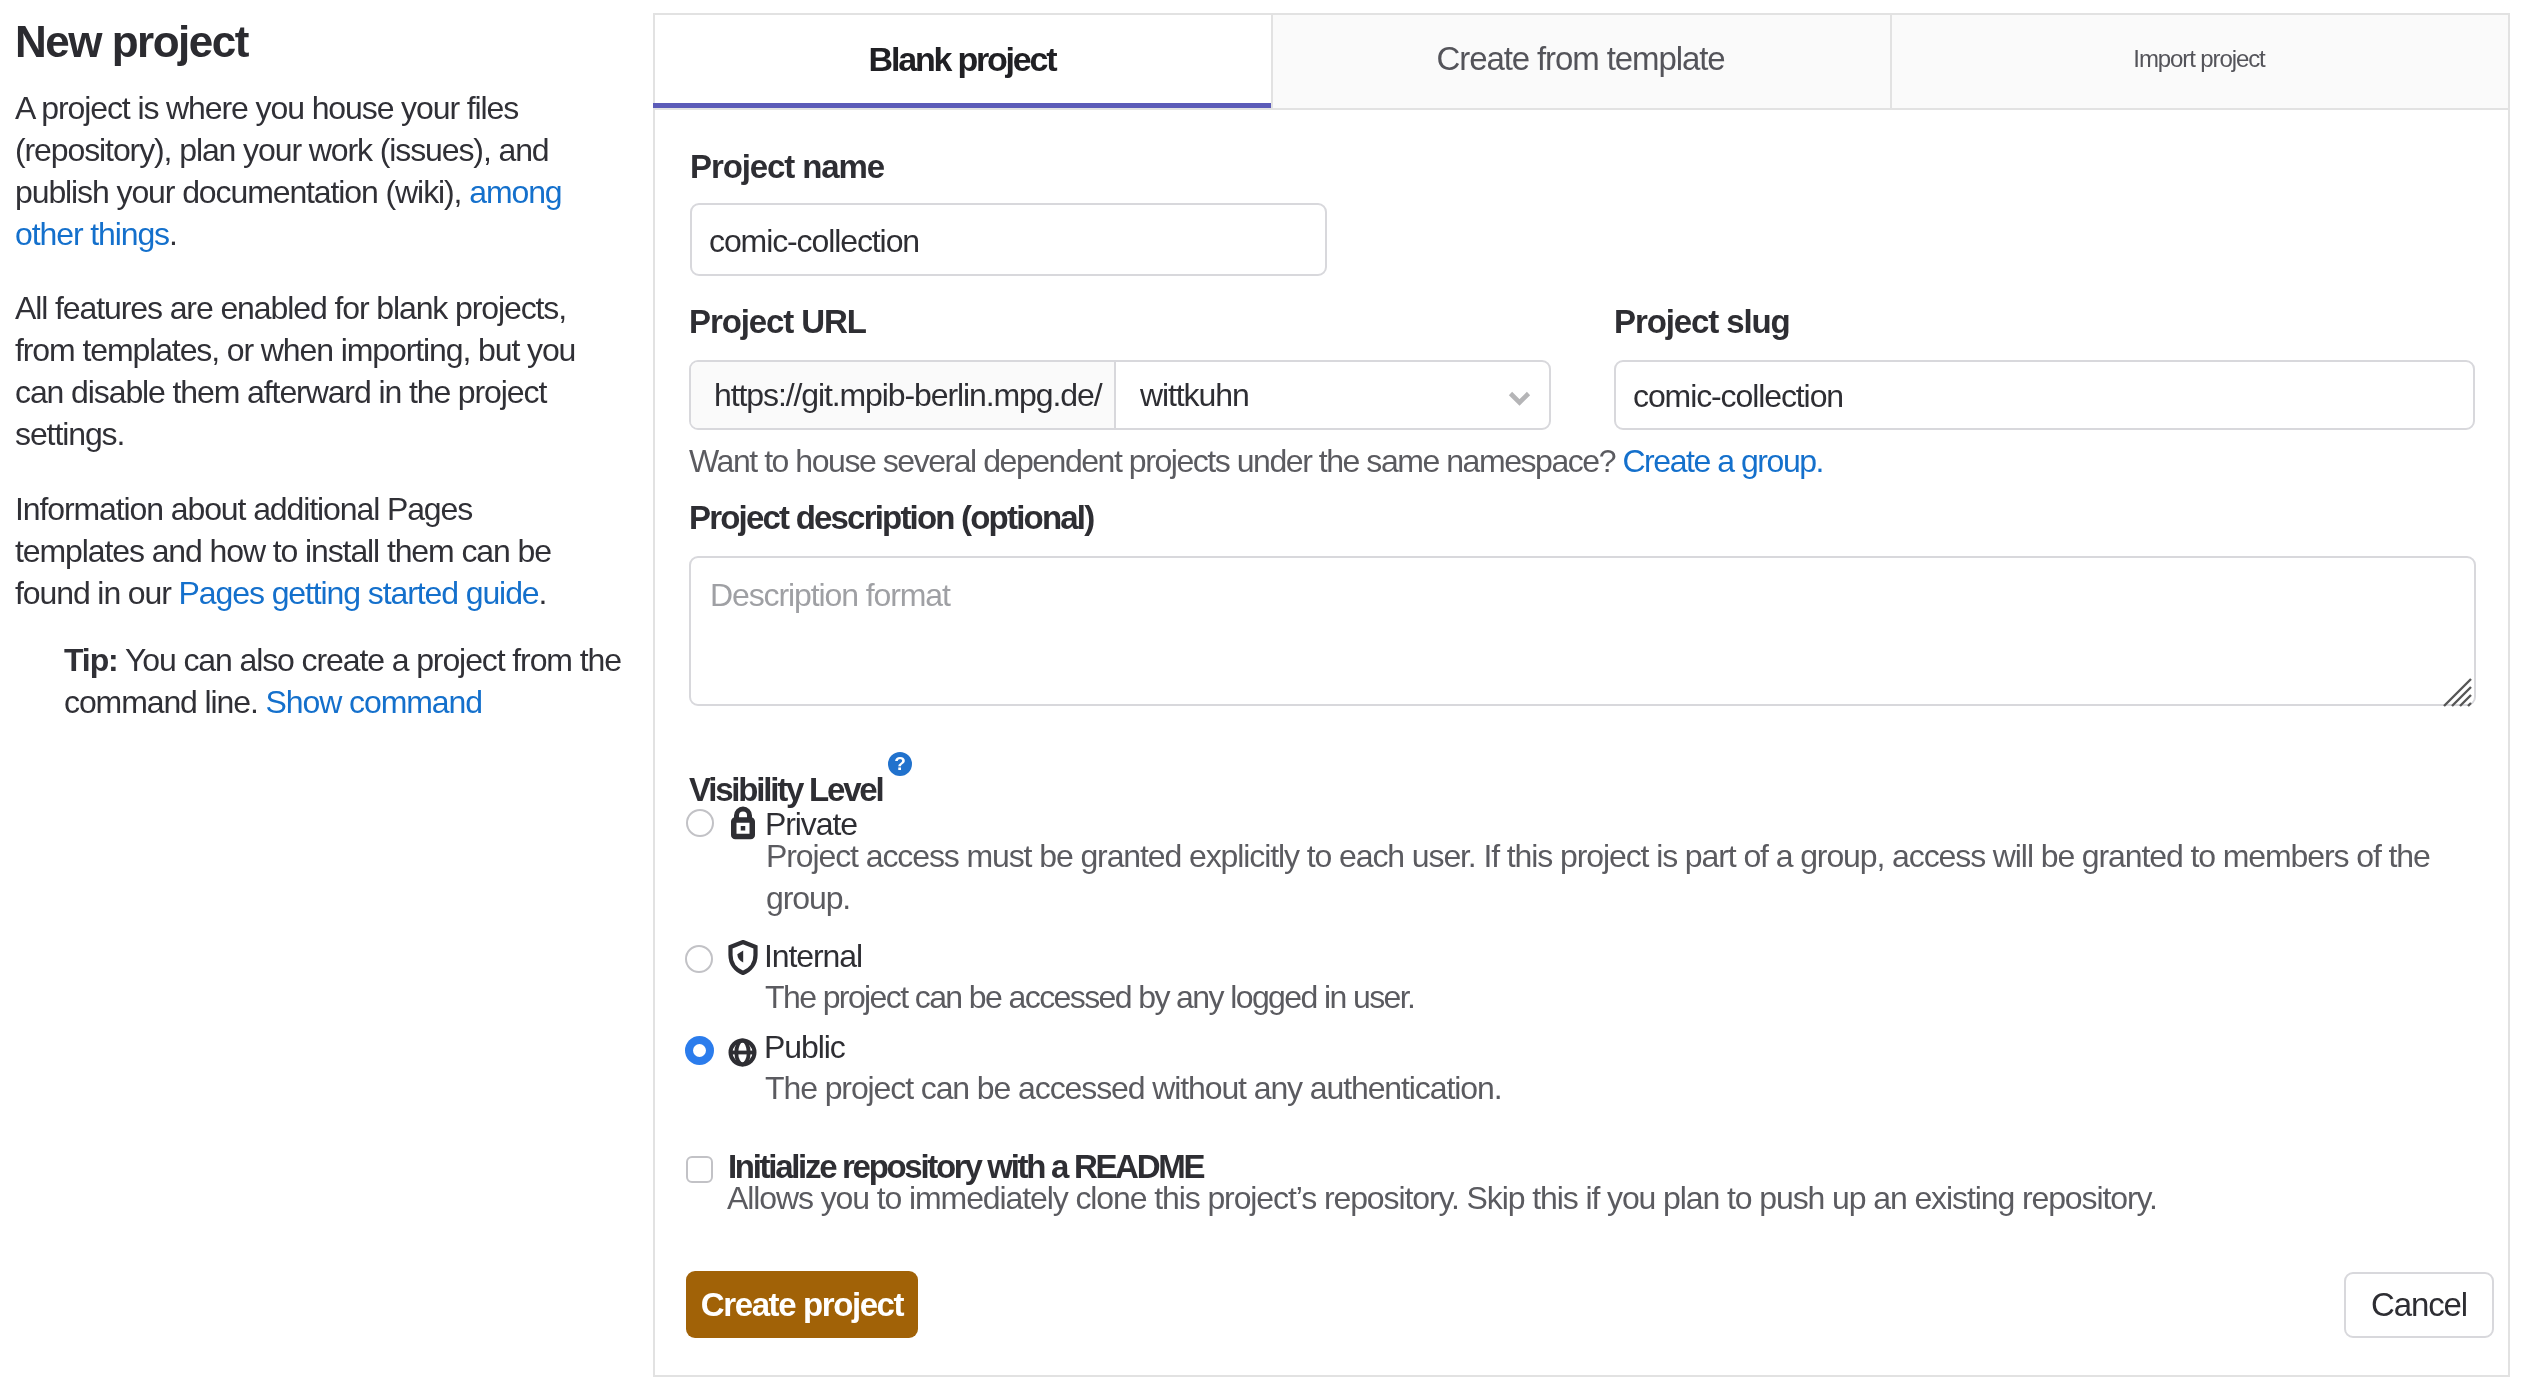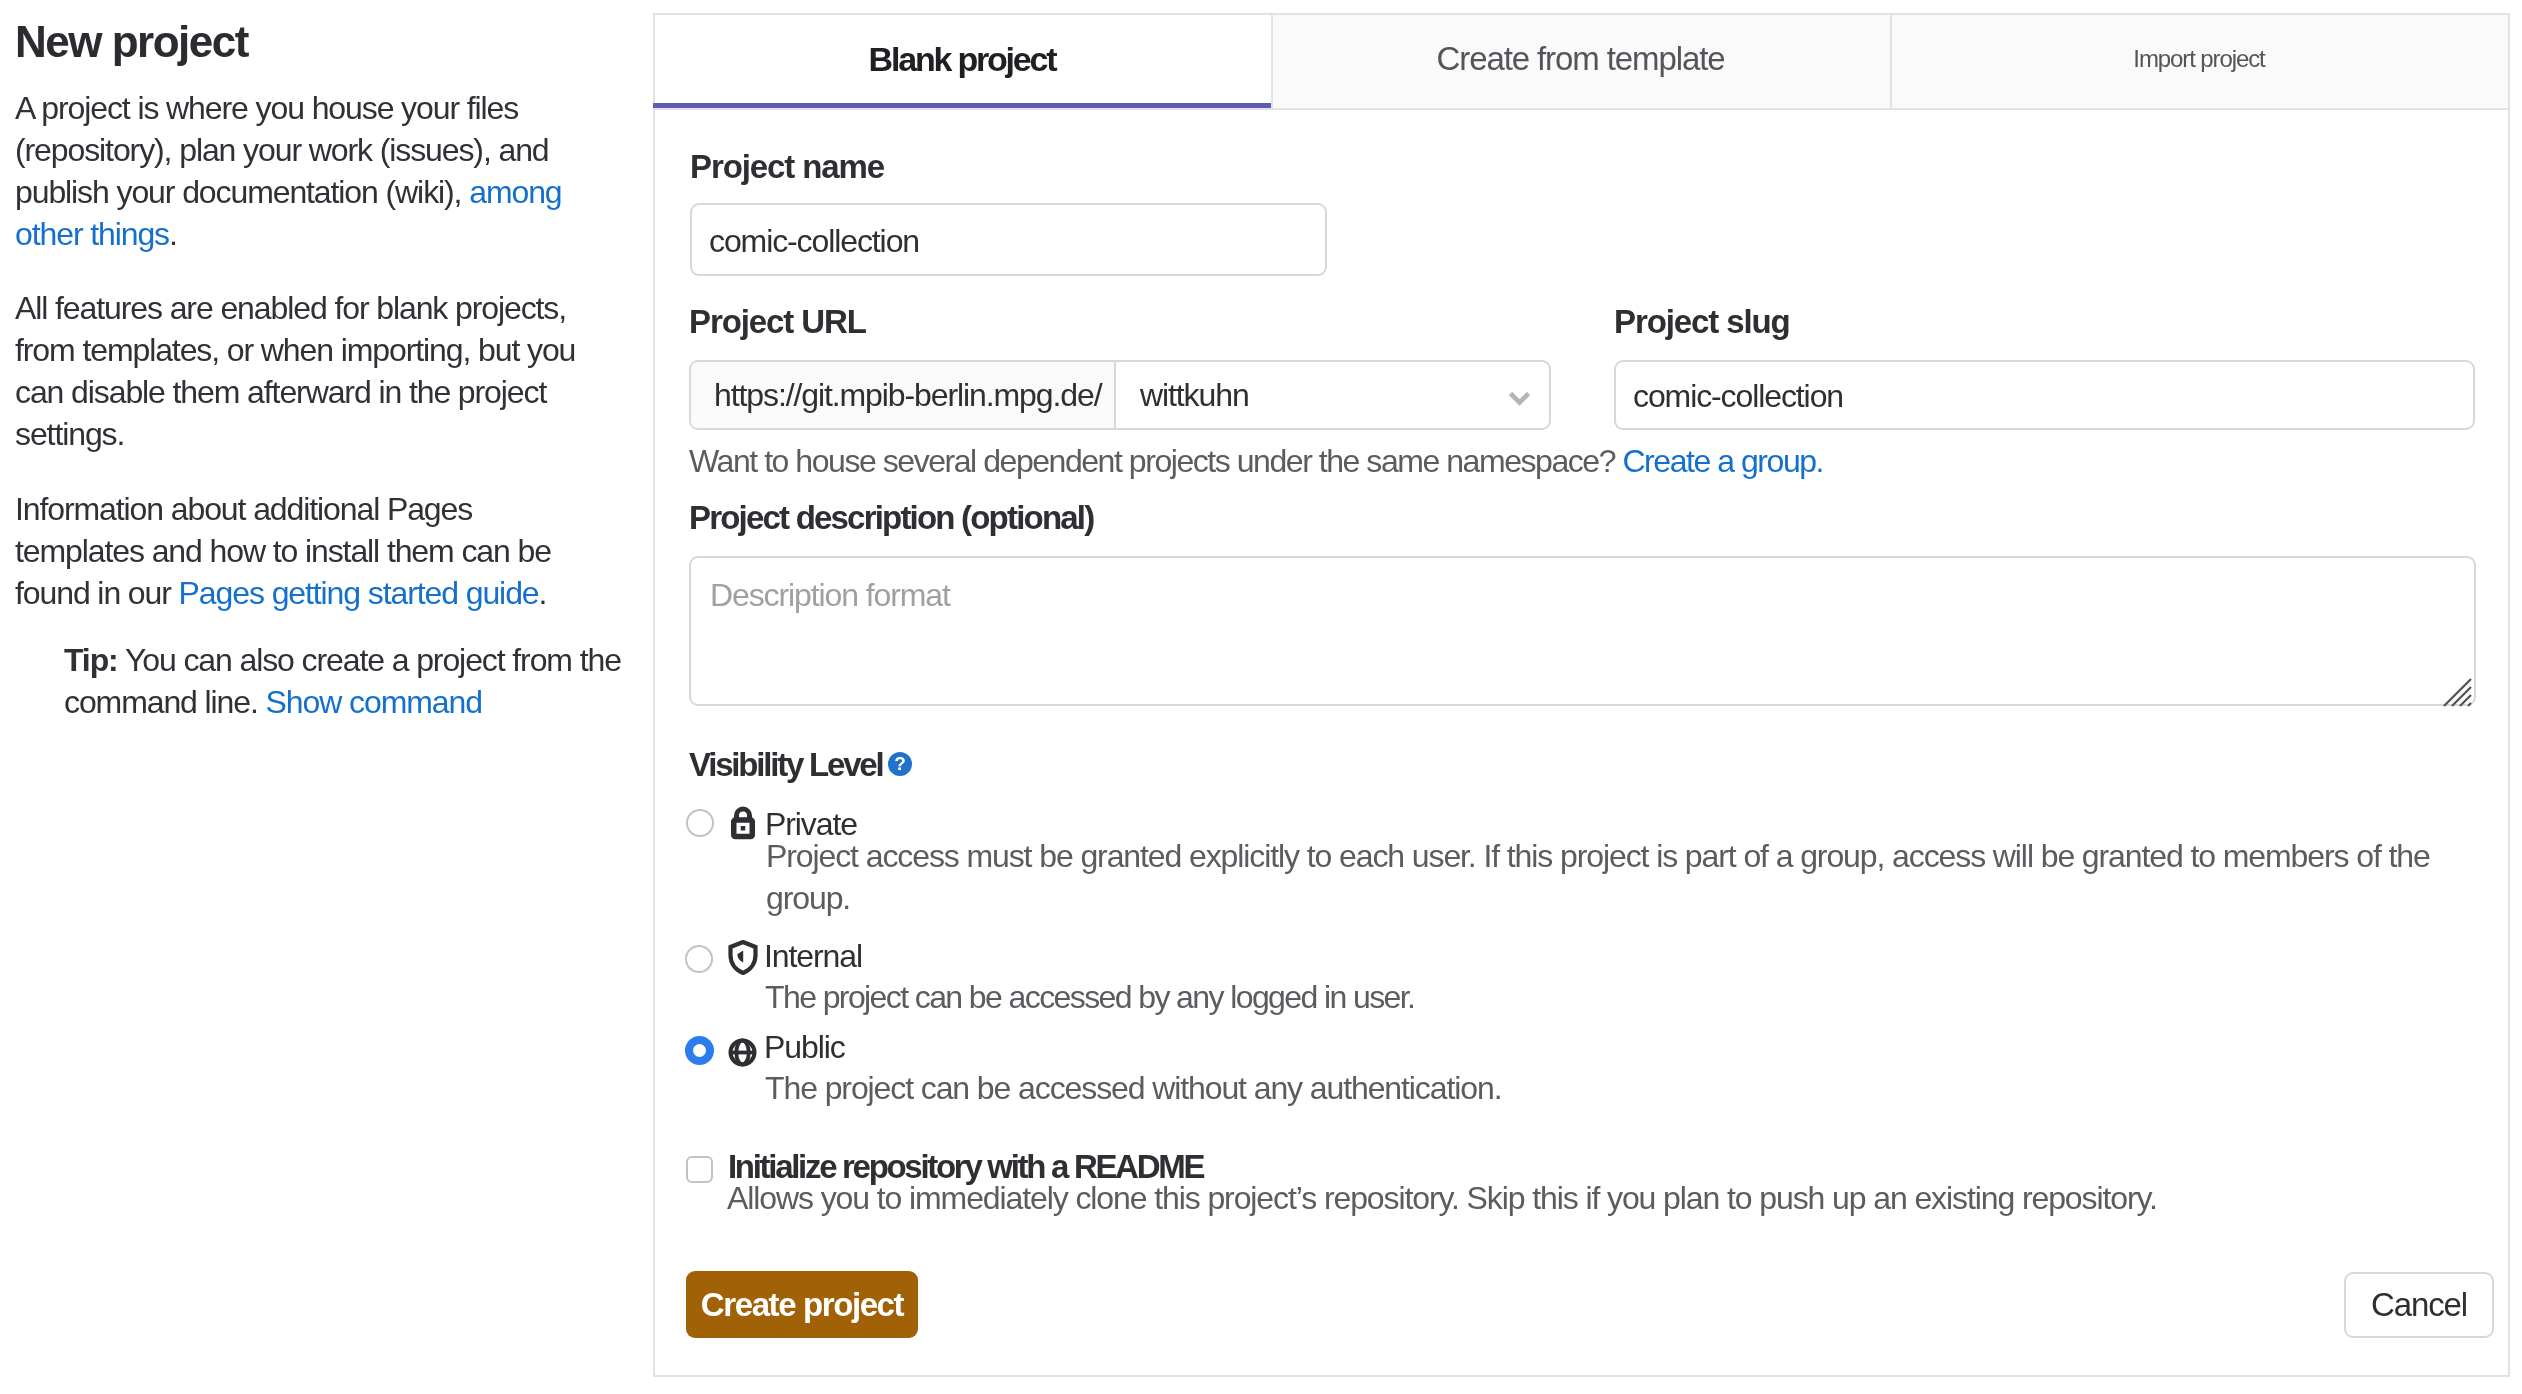--- a/index.html
+++ b/index.html
@@ -56,21 +56,21 @@
 
   <div class="abs" style="left:689px; top:440px; font-size:32px; letter-spacing:-1.45px; line-height:42px;"><span class="gray">Want to house several dependent projects under the same namespace?</span> <a>Create a group.</a></div>
 
   <div class="abs lbl" style="left:689px; top:499px; letter-spacing:-1.8px;">Project description (optional)</div>
   <div class="input" style="left:689px; top:556px; width:1787px; height:150px;"></div>
   <div class="abs" style="left:710px; top:577px; font-size:32px; letter-spacing:-1.1px; color:#9fa0a4;">Description format</div>
   <svg class="abs" style="left:2443px; top:677px;" width="30" height="31" viewBox="0 0 30 31">
       <path d="M28 2 L1 29 M28 10 L9 29 M28 18 L17 29 M28 26 L25 29" stroke="#565656" stroke-width="2.4" fill="none"></path>
     </svg>
 
-  <div class="abs lbl" style="left:689px; top:746px; letter-spacing:-2.2px;">Visibility Level</div>
+  <div class="abs lbl" style="left:689px; top:771px; letter-spacing:-2.2px;">Visibility Level</div>
   <svg class="abs" style="left:888px; top:752px;" width="24" height="24" viewBox="0 0 24 24">
       <circle cx="12" cy="12" r="12" fill="#2172cd"></circle>
       <text x="12" y="18" font-size="19" font-weight="bold" fill="#fff" text-anchor="middle" font-family="Liberation Sans">?</text>
     </svg>
 
   <div class="abs" style="left:686px; top:809px; width:28px; height:28px; border:2px solid #c2c2c6; border-radius:50%; background:#fff;"></div>
   <svg class="abs" style="left:724px; top:804px;" width="38" height="38" viewBox="0 0 38 38">
     <path d="M12.5 14.5 v-3 a6.5 6.5 0 0 1 13 0 V14.5" fill="none" stroke="#2e2e33" stroke-width="5"></path>
     <rect x="9.75" y="16" width="18.5" height="16.5" fill="none" stroke="#2e2e33" stroke-width="5.5" rx="1.5"></rect>
     <rect x="16.75" y="22" width="4.5" height="4.5" fill="#2e2e33"></rect>

